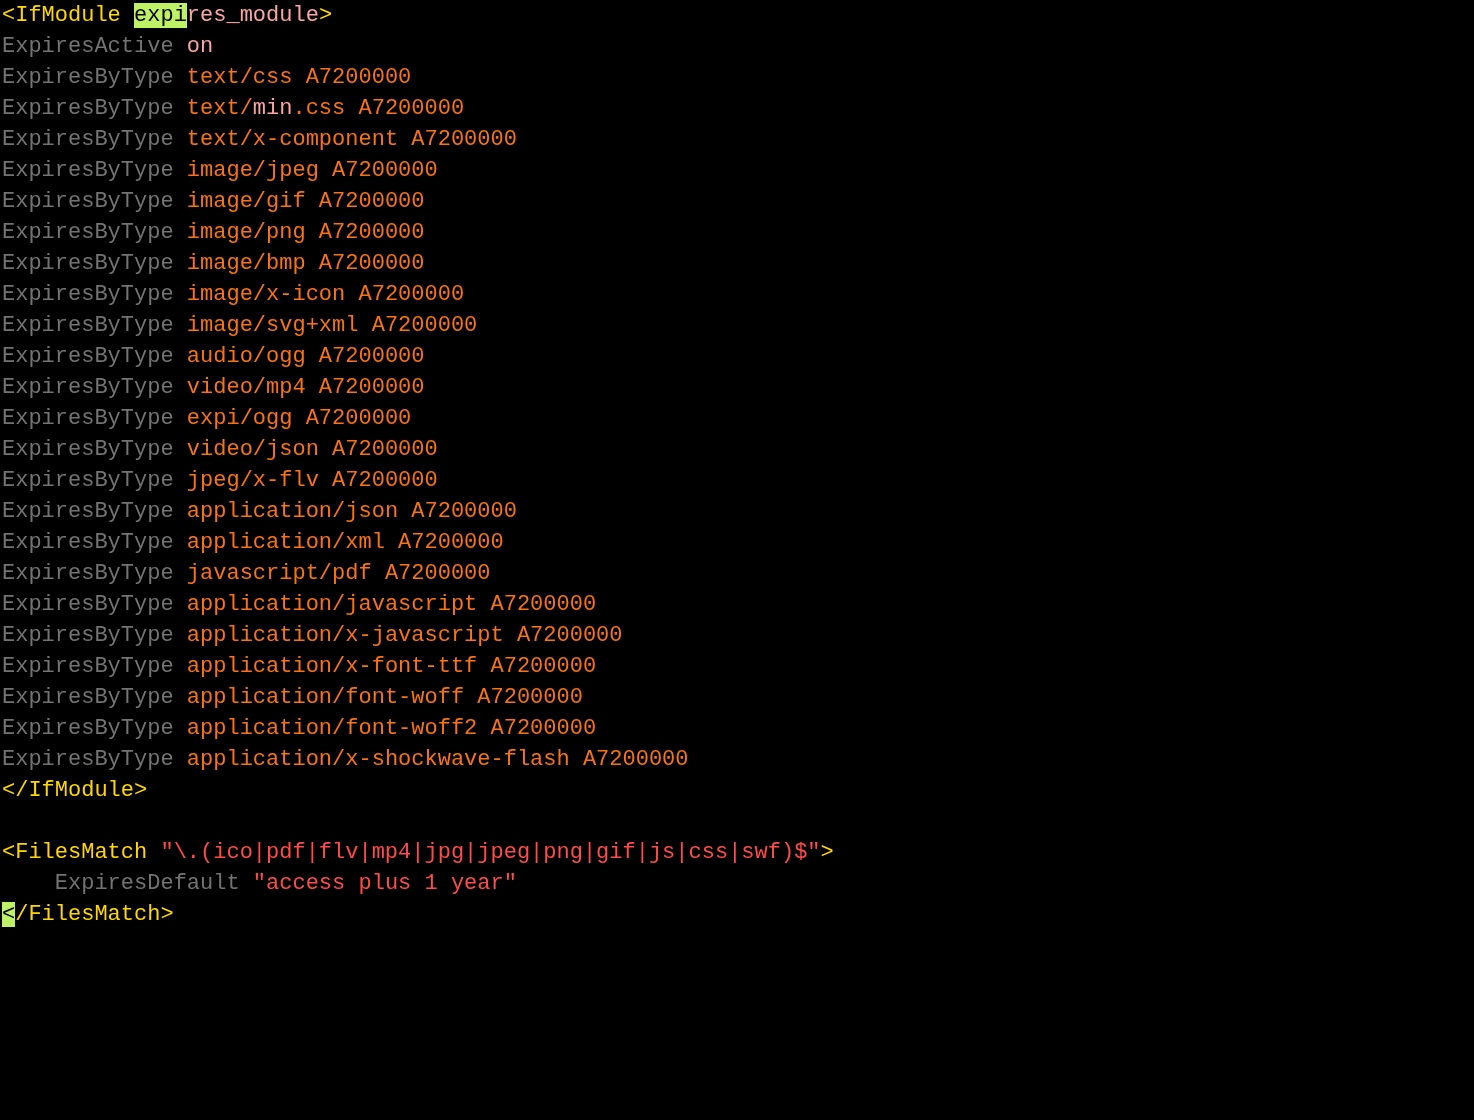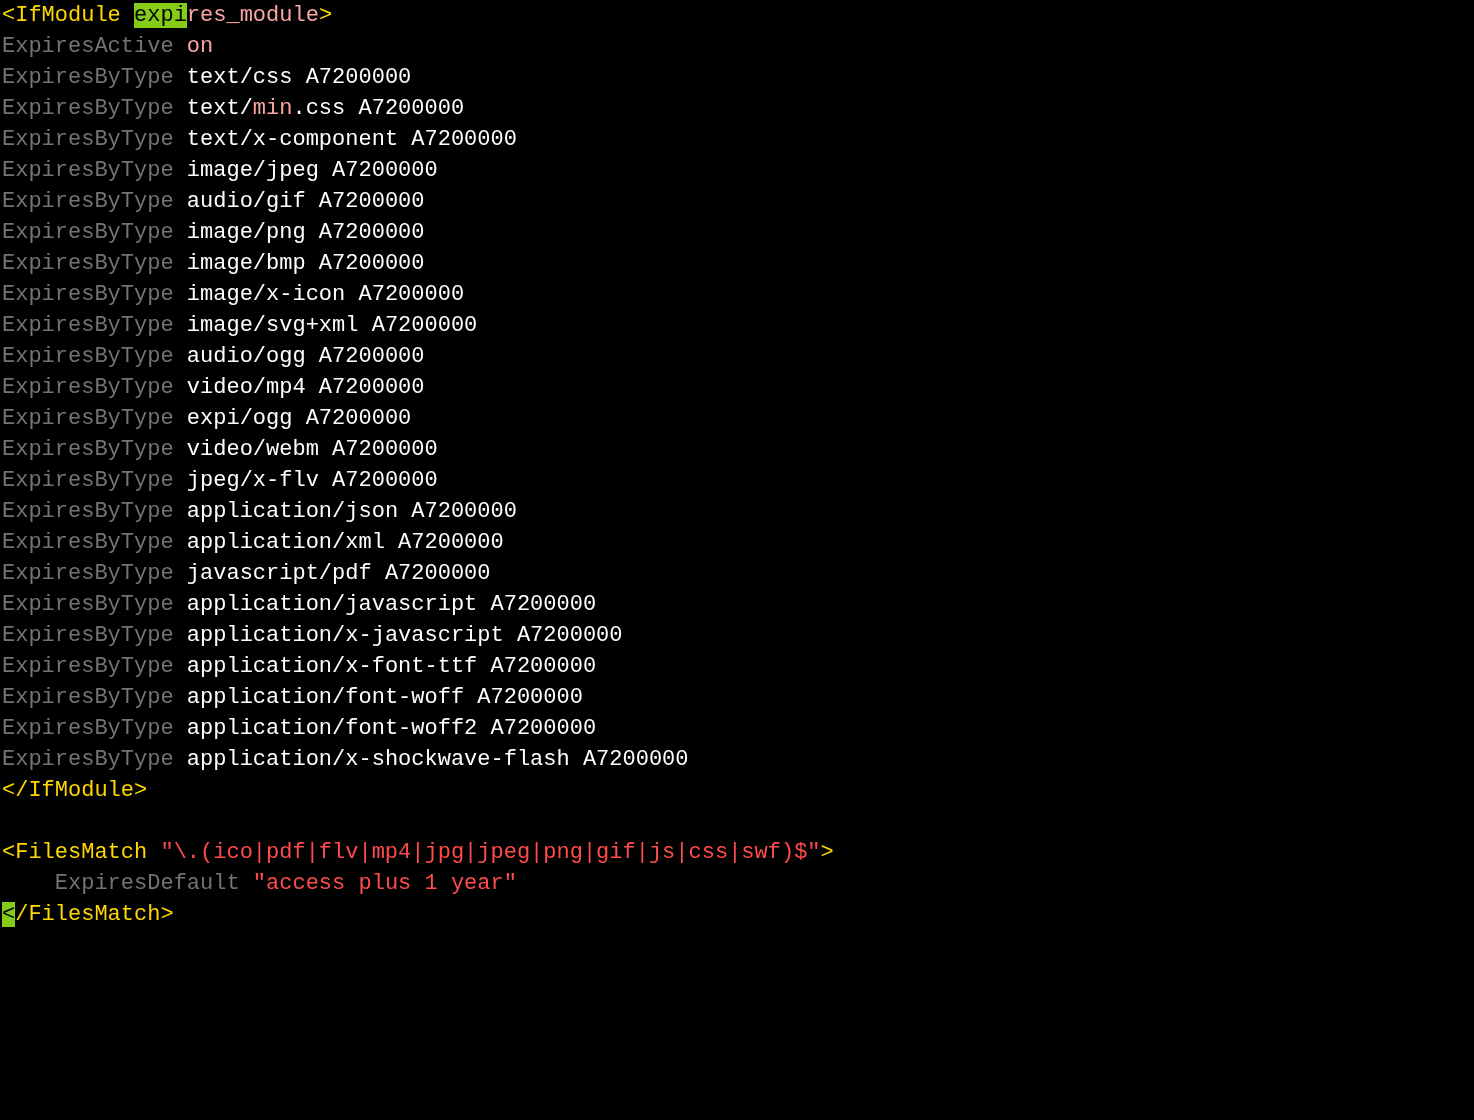--- a/index.html
+++ b/index.html
@@ -16,45 +16,45 @@
   }
   pre.editor {
     margin: 0;
     padding: 0 0 0 2px;
     white-space: pre;
     font-family: inherit;
   }
   .yellow { color: #ffd700; }      
   .red    { color: #fca5a5; }      
   .cyan   { color: #737373; }      
-  .white  { color: #ffffff; }
+  .white  { color: #f97316; }
   .quoted { color: #ff4b4b; }      
   .search-hl {
-    background: #84cc16;
+    background: #bef264;
     color: #000000;
   }
 </style>
 </head>
 <body>
 
 <pre class="editor"><span><span class="yellow">&lt;</span><span class="yellow">IfModule </span><span class="search-hl">expi</span><span class="red">res_module</span><span class="yellow">&gt;</span></span>
 <span><span class="cyan">ExpiresActive</span> <span class="red">on</span></span>
 <span><span class="cyan">ExpiresByType</span><span class="white"> text/css A7200000</span></span>
 <span><span class="cyan">ExpiresByType</span><span class="white"> text/</span><span class="red">min</span><span class="white">.css A7200000</span></span>
 <span><span class="cyan">ExpiresByType</span><span class="white"> text/x-component A7200000</span></span>
 <span><span class="cyan">ExpiresByType</span><span class="white"> image/jpeg A7200000</span></span>
-<span><span class="cyan">ExpiresByType</span><span class="white"> audio/gif A7200000</span></span>
+<span><span class="cyan">ExpiresByType</span><span class="white"> image/gif A7200000</span></span>
 <span><span class="cyan">ExpiresByType</span><span class="white"> image/png A7200000</span></span>
 <span><span class="cyan">ExpiresByType</span><span class="white"> image/bmp A7200000</span></span>
 <span><span class="cyan">ExpiresByType</span><span class="white"> image/x-icon A7200000</span></span>
 <span><span class="cyan">ExpiresByType</span><span class="white"> image/svg+xml A7200000</span></span>
 <span><span class="cyan">ExpiresByType</span><span class="white"> audio/ogg A7200000</span></span>
 <span><span class="cyan">ExpiresByType</span><span class="white"> video/mp4 A7200000</span></span>
 <span><span class="cyan">ExpiresByType</span><span class="white"> expi/ogg A7200000</span></span>
-<span><span class="cyan">ExpiresByType</span><span class="white"> video/webm A7200000</span></span>
+<span><span class="cyan">ExpiresByType</span><span class="white"> video/json A7200000</span></span>
 <span><span class="cyan">ExpiresByType</span><span class="white"> jpeg/x-flv A7200000</span></span>
 <span><span class="cyan">ExpiresByType</span><span class="white"> application/json A7200000</span></span>
 <span><span class="cyan">ExpiresByType</span><span class="white"> application/xml A7200000</span></span>
 <span><span class="cyan">ExpiresByType</span><span class="white"> javascript/pdf A7200000</span></span>
 <span><span class="cyan">ExpiresByType</span><span class="white"> application/javascript A7200000</span></span>
 <span><span class="cyan">ExpiresByType</span><span class="white"> application/x-javascript A7200000</span></span>
 <span><span class="cyan">ExpiresByType</span><span class="white"> application/x-font-ttf A7200000</span></span>
 <span><span class="cyan">ExpiresByType</span><span class="white"> application/font-woff A7200000</span></span>
 <span><span class="cyan">ExpiresByType</span><span class="white"> application/font-woff2 A7200000</span></span>
 <span><span class="cyan">ExpiresByType</span><span class="white"> application/x-shockwave-flash A7200000</span></span>

